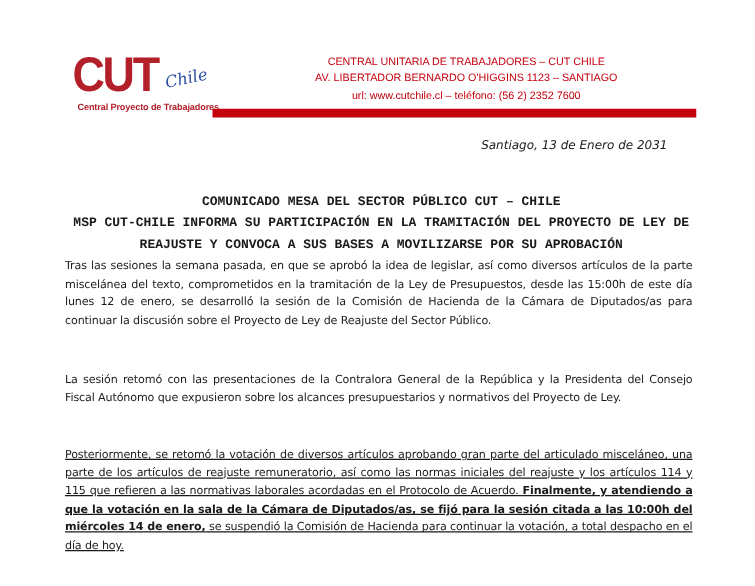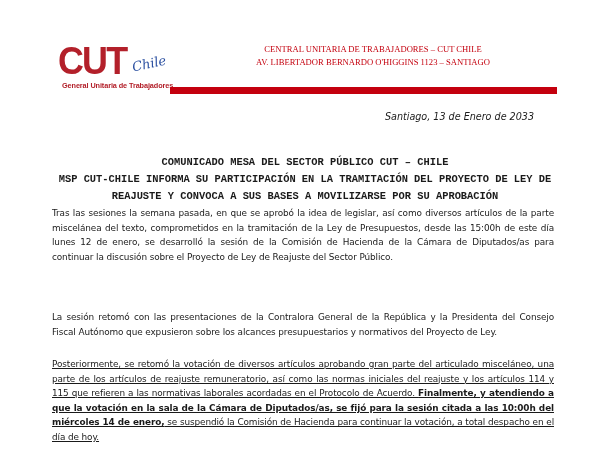--- a/index.html
+++ b/index.html
@@ -2,46 +2,47 @@
 <html><head>
   <meta charset="utf-8">
   <style>
     html, body { margin: 0; padding: 0; background: #ffffff; }
     body { width: 604px; height: 469px; overflow: hidden; position: relative; font-family: "DejaVu Sans", sans-serif; color: #1a1a1a; }
     .logo { position: absolute; left: 58px; top: 44px; width: 120px; height: 50px; }
     .logo-cut { position: absolute; left: 0; top: 0; font-family: "Liberation Sans", sans-serif; font-weight: bold; font-size: 39px; line-height: 34px; color: #b3202a; letter-spacing: -2px; transform: scaleX(0.92); transform-origin: left top; }
     .logo-chile { position: absolute; left: 74px; top: 12px; font-family: "DejaVu Serif", serif; font-style: italic; font-size: 13px; color: #2a4fa0; transform: rotate(-12deg); }
     .logo-sub { position: absolute; left: 4px; top: 37px; font-family: "Liberation Sans", sans-serif; font-weight: bold; font-size: 7.3px; color: #b3202a; white-space: nowrap; letter-spacing: -0.1px; }
     .red-bar { position: absolute; left: 170px; top: 87px; width: 387px; height: 7px; background: #c4000e; }
-    .hdr { position: absolute; left: 228px; top: 43px; width: 290px; text-align: center; color: #c4000e; font-size: 8.6px; line-height: 13.3px; font-family: Liberation Serif, serif; }
+    .hdr { position: absolute; left: 228px; top: 43px; width: 290px; text-align: center; color: #c4000e; font-size: 8.6px; line-height: 13.3px; font-family: Liberation Sans, sans-serif; }
     .date { position: absolute; right: 70px; top: 111px; font-style: italic; font-size: 9.6px; color: #1a1a1a; }
     .title { position: absolute; left: 40px; top: 154px; width: 530px; text-align: center; font-weight: bold; font-size: 10.4px; line-height: 17px; color: #1a1a1a; font-family: Liberation Mono, monospace; }
     .para { position: absolute; left: 52px; width: 502px; text-align: justify; font-size: 8.9px; line-height: 14.6px; color: #1a1a1a; letter-spacing: -0.1px; }
     .p1 { top: 206px; }
-    .p2 { top: 310px; }
+    .p2 { top: 297px; }
     .p3 { top: 357px; text-decoration: underline; }
     .b { font-weight: bold; }
   </style>
 </head>
 <body>
 
 <div class="logo">
   <div class="logo-cut">CUT</div>
   <div class="logo-chile">Chile</div>
-  <div class="logo-sub">General Unitaria de Trabajadores</div>
+  <div class="logo-sub">Central Proyecto de Trabajadores</div>
 </div>
 
 <div class="hdr">
   <div>CENTRAL UNITARIA DE TRABAJADORES – CUT CHILE</div>
   <div>AV. LIBERTADOR BERNARDO O'HIGGINS 1123 – SANTIAGO</div>
+  <div>url: www.cutchile.cl – teléfono: (56 2) 2352 7600</div>
 </div>
 
 <div class="red-bar"></div>
 
-<div class="date">Santiago, 13 de Enero de 2033</div>
+<div class="date">Santiago, 13 de Enero de 2031</div>
 
 <div class="title">
   <div>COMUNICADO MESA DEL SECTOR PÚBLICO CUT – CHILE</div>
   <div>MSP CUT-CHILE INFORMA SU PARTICIPACIÓN EN LA TRAMITACIÓN DEL PROYECTO DE LEY DE REAJUSTE Y CONVOCA A SUS BASES A MOVILIZARSE POR SU APROBACIÓN</div>
 </div>
 
 <div class="para p1">Tras las sesiones la semana pasada, en que se aprobó la idea de legislar, así como diversos artículos de la parte miscelánea del texto, comprometidos en la tramitación de la Ley de Presupuestos, desde las 15:00h de este día lunes 12 de enero, se desarrolló la sesión de la Comisión de Hacienda de la Cámara de Diputados/as para continuar la discusión sobre el Proyecto de Ley de Reajuste del Sector Público.</div>
 <div class="para p2">La sesión retomó con las presentaciones de la Contralora General de la República y la Presidenta del Consejo Fiscal Autónomo que expusieron sobre los alcances presupuestarios y normativos del Proyecto de Ley.</div>
 <div class="para p3"><span>Posteriormente, se retomó la votación de diversos artículos aprobando gran parte del articulado misceláneo, una parte de los artículos de reajuste remuneratorio, así como las normas iniciales del reajuste y los artículos 114 y 115 que refieren a las normativas laborales acordadas en el Protocolo de Acuerdo. </span><span class="b">Finalmente, y atendiendo a que la votación en la sala de la Cámara de Diputados/as, se fijó para la sesión citada a las 10:00h del miércoles 14 de enero,</span><span> se suspendió la Comisión de Hacienda para continuar la votación, a total despacho en el día de hoy.</span></div>
 

